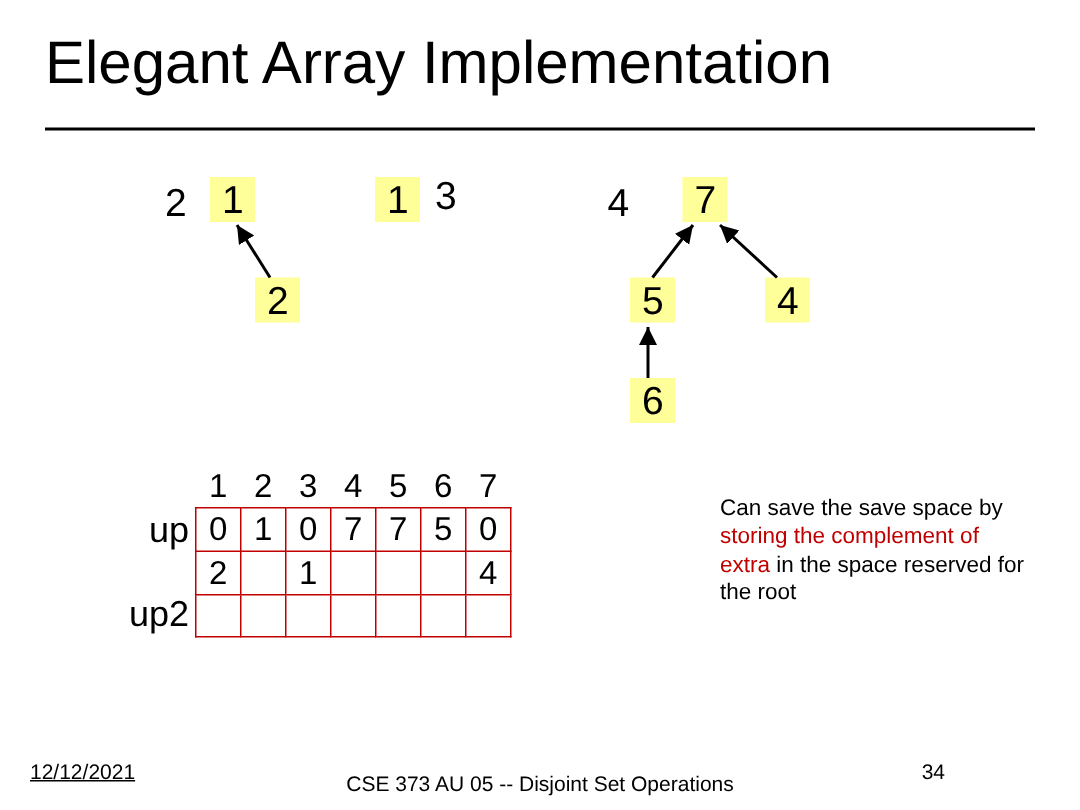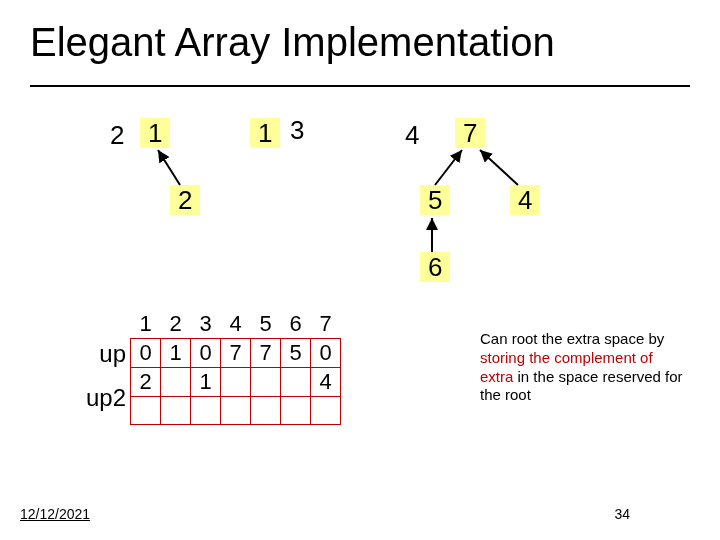--- a/index.html
+++ b/index.html
@@ -185,23 +185,24 @@
         <td></td>
         <td></td>
         <td></td>
         <td></td>
         <td></td>
         <td></td>
       </tr>
     </tbody>
       </table>
     <span class="tlabel" style="top:30px;">up</span>
-    <span class="tlabel" style="top:74px;margin-left:25px;">up2</span>
+    <span class="tlabel" style="top:86px;margin-left:25px;">up2</span>
   </div>
 
   <div class="sidenote">
-    <span>Can root the extra space by </span><span class="hl">storing the complement of extra</span><span> in the space reserved for the root</span>
+    <span>Can save the save space by </span><span class="hl">storing the complement of extra</span><span> in the space reserved for the root</span>
   </div>
 
   <div class="footer-date">12/12/2021</div>
+  <div class="footer-center">CSE 373 AU 05 -- Disjoint Set Operations</div>
   <div class="footer-page">34</div>
 
 </div>
 
 </body></html>

